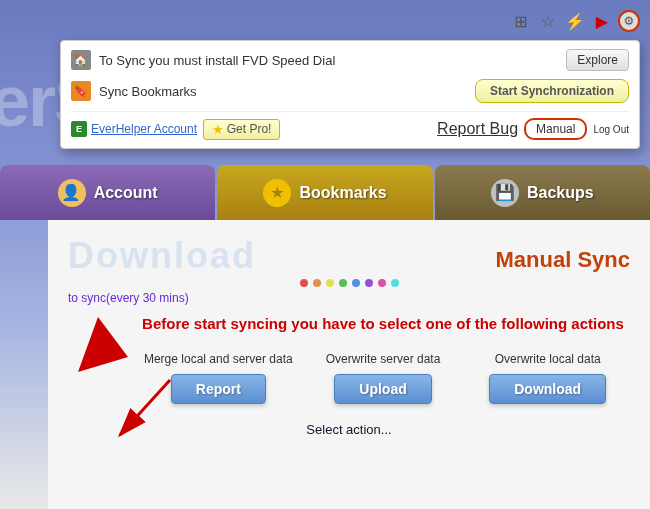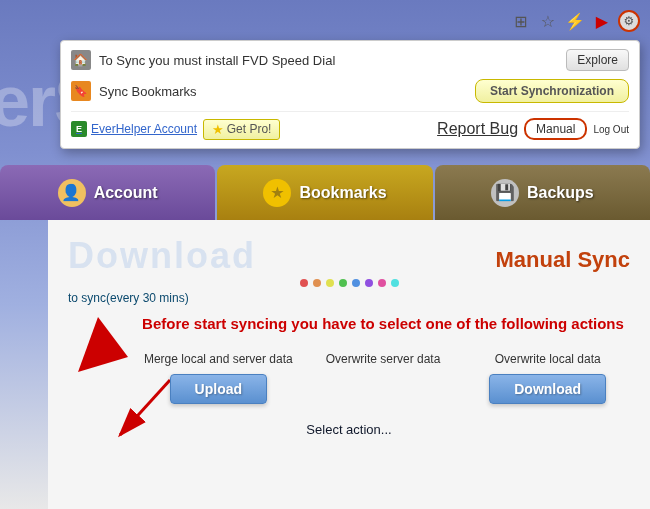--- a/index.html
+++ b/index.html
@@ -315,21 +315,21 @@
       font-weight: bold;
       color: #c2410c;
       margin-bottom: 6px;
       position: relative;
       z-index: 1;
     }
 
     .sync-status {
       text-align: left;
       font-size: 12px;
-      color: #0c4a6e;
+      color: #6d28d9;
       margin-bottom: 8px;
       position: relative;
       z-index: 1;
     }
 
     .warning-text {
       color: #cc0000;
       font-size: 15px;
       font-weight: bold;
       text-align: center;
@@ -536,24 +536,25 @@
     <div class="warning-text">
       <svg style="float:left;margin-right:8px;margin-top:4px;" width="60" height="60" viewBox="0 0 60 60">
         <polygon points="30,0 60,40 10,55" fill="#cc0000"></polygon>
       </svg>
       <span>Before start syncing you have to select one of the following actions</span>
     </div>
 
     <div class="sync-actions">
       <div class="sync-action-col">
         <span class="action-label">Merge local and server data</span>
-        <button class="btn-action">Upload</button>
+        <button class="btn-action">Report</button>
       </div>
       <div class="sync-action-col">
         <span class="action-label">Overwrite server data</span>
+        <button class="btn-action">Upload</button>
       </div>
       <div class="sync-action-col">
         <span class="action-label">Overwrite local data</span>
         <button class="btn-action">Download</button>
       </div>
     </div>
 
     <div class="select-action">Select action...</div>
   </div>
 </div>

